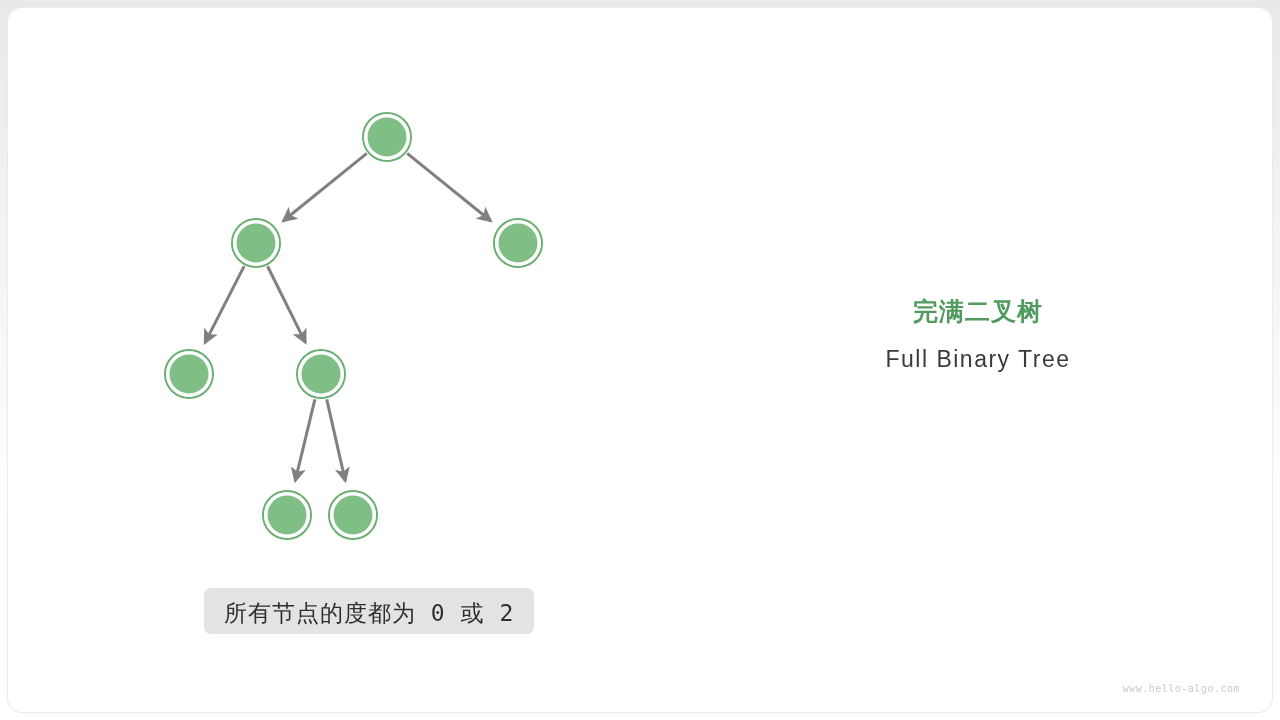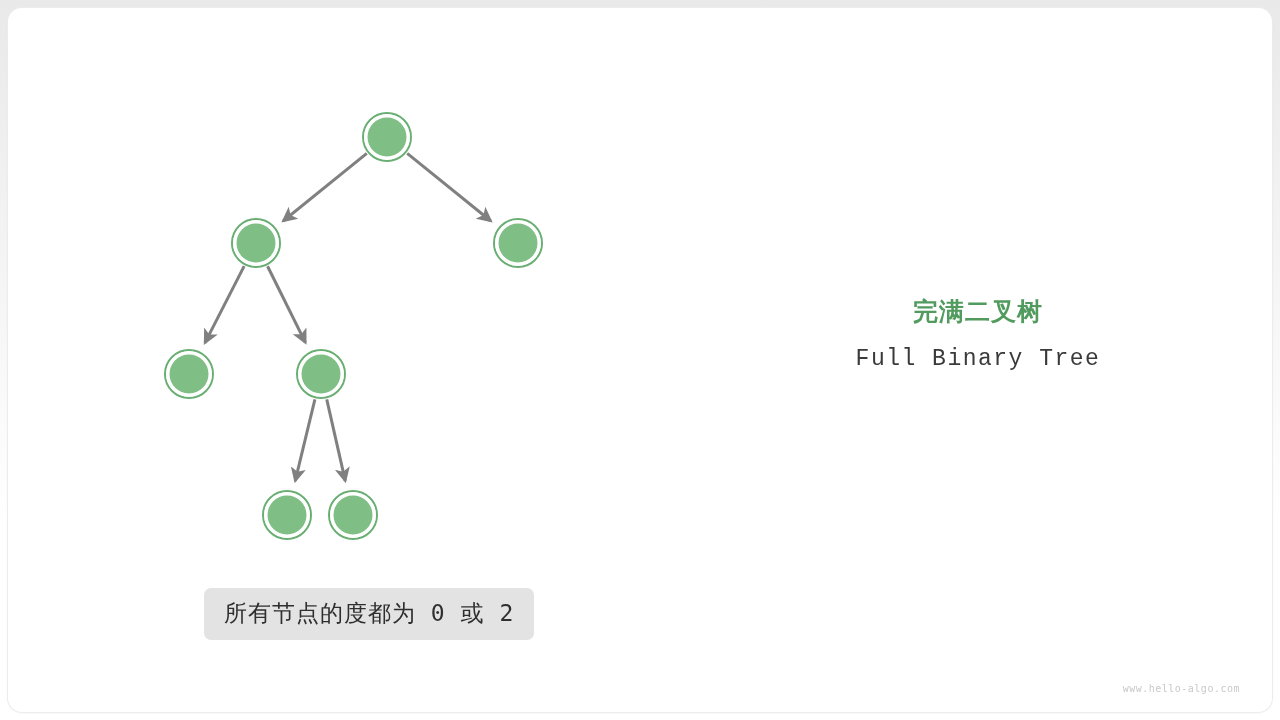--- a/index.html
+++ b/index.html
@@ -55,36 +55,36 @@
   #tree-title {
     font-family: "Liberation Sans", sans-serif;
     font-size: 25px;
     font-weight: bold;
     color: #529b5f;
     letter-spacing: 1px;
     line-height: 1.2;
   }
   #tree-subtitle {
     margin-top: 20px;
-    font-family: Liberation Mono, monospace;
+    font-family: Liberation Sans, sans-serif;
     font-size: 23px;
     font-weight: normal;
     color: #3a3a3a;
     letter-spacing: 1.5px;
     line-height: 1.2;
   }
 
   
   #caption-box {
     position: absolute;
     left: 196px;
     top: 580px;
     background: #e3e3e3;
     border-radius: 7px;
-    padding: 10px 20px 11px 20px;
+    padding: 10px 20px 5px 20px;
     font-family: "DejaVu Sans Mono", "Liberation Mono", monospace;
     font-size: 23px;
     color: #2f2f2f;
     letter-spacing: 1px;
     white-space: nowrap;
   }
 
   
   #watermark {
     position: absolute;

